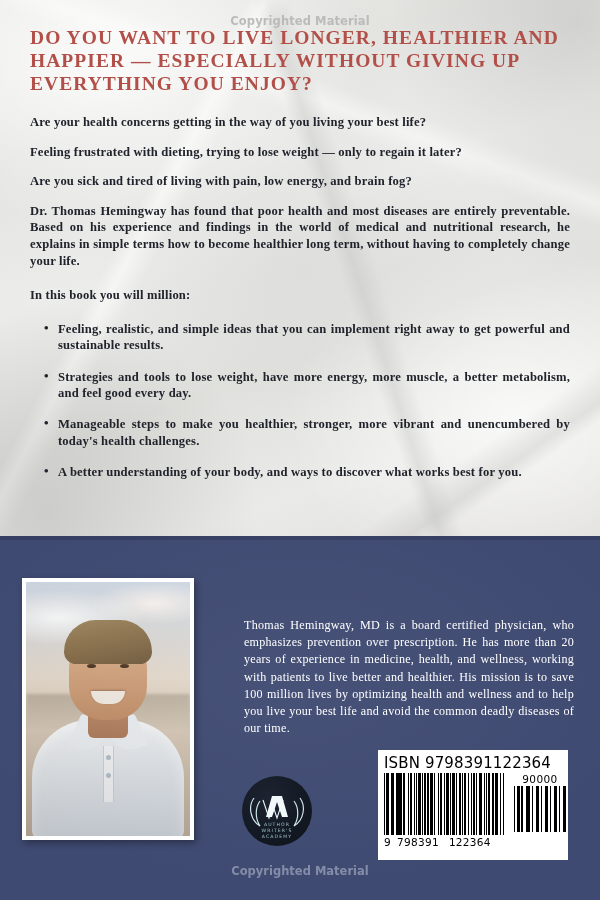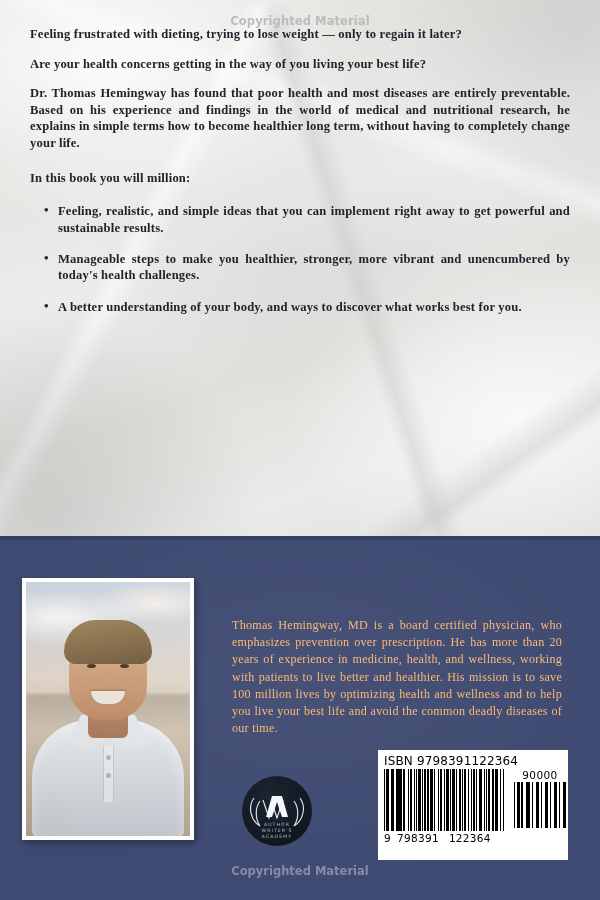--- a/index.html
+++ b/index.html
@@ -275,27 +275,27 @@
     font-family:"DejaVu Sans", sans-serif;
     font-weight:400;
     font-size:17.5px;
     letter-spacing:1.25px;
     color:#ffffff;
     white-space:nowrap;
   }
 
   .bio {
     position:absolute;
-    left:232px; top:81px;
+    left:244px; top:81px;
     width:330px;
     font-family:"Liberation Serif", serif;
     font-size:12.1px;
     line-height:17.2px;
     letter-spacing:0.25px;
-    color:#fdba74;
+    color:#ffffff;
     text-align:justify;
     z-index:3;
   }
 
   
   .logo {
     position:absolute;
     left:242px; top:240px;
     width:70px; height:70px;
     border-radius:50%;
@@ -309,21 +309,21 @@
   .barcode-box {
     position:absolute;
     left:378px; top:214px;
     width:190px; height:110px;
     background:#ffffff;
     z-index:3;
     padding:4px 6px 3px 6px;
   }
   .isbn-label {
     font-family:"DejaVu Sans", sans-serif;
-    font-size:12px;
+    font-size:15px;
     color:#000;
     letter-spacing:0.15px;
     margin-bottom:1px;
   }
   .bars-row { display:flex; align-items:flex-start; }
   .bars-main { width:122px; }
   .bars-addon { width:52px; margin-left:8px; }
   .addon-num {
     font-family:"DejaVu Sans", sans-serif;
     font-size:10.5px;
@@ -363,30 +363,33 @@
 <body>
 
 <div class="cover">
 
   <div class="paper"></div>
 
   <div class="watermark-top">Copyrighted Material</div>
 
   <div class="content">
 
-
+    <div class="headline">DO YOU WANT TO LIVE LONGER, HEALTHIER AND HAPPIER — ESPECIALLY WITHOUT GIVING UP EVERYTHING YOU ENJOY?</div>
+
+    <div class="para tight">Are your health concerns getting in the way of you living your best life?</div>
     <div class="para tight">Feeling frustrated with dieting, trying to lose weight — only to regain it later?</div>
-    <div class="para tight">Are your health concerns getting in the way of you living your best life?</div>
+    <div class="para tight">Are you sick and tired of living with pain, low energy, and brain fog?</div>
 
     <div class="para block">Dr. Thomas Hemingway has found that poor health and most diseases are entirely preventable. Based on his experience and findings in the world of medical and nutritional research, he explains in simple terms how to become healthier long term, without having to completely change your life.</div>
 
     <div class="para lead-in">In this book you will million:</div>
 
     <ul class="discover">
       <li>Feeling, realistic, and simple ideas that you can implement right away to get powerful and sustainable results.</li>
+      <li>Strategies and tools to lose weight, have more energy, more muscle, a better metabolism, and feel good every day.</li>
       <li>Manageable steps to make you healthier, stronger, more vibrant and unencumbered by today's health challenges.</li>
       <li>A better understanding of your body, and ways to discover what works best for you.</li>
     </ul>
   </div>
 
   <div class="navy">
 
     <div class="photo-frame">
       <div class="photo">
         <div class="sky"></div>

